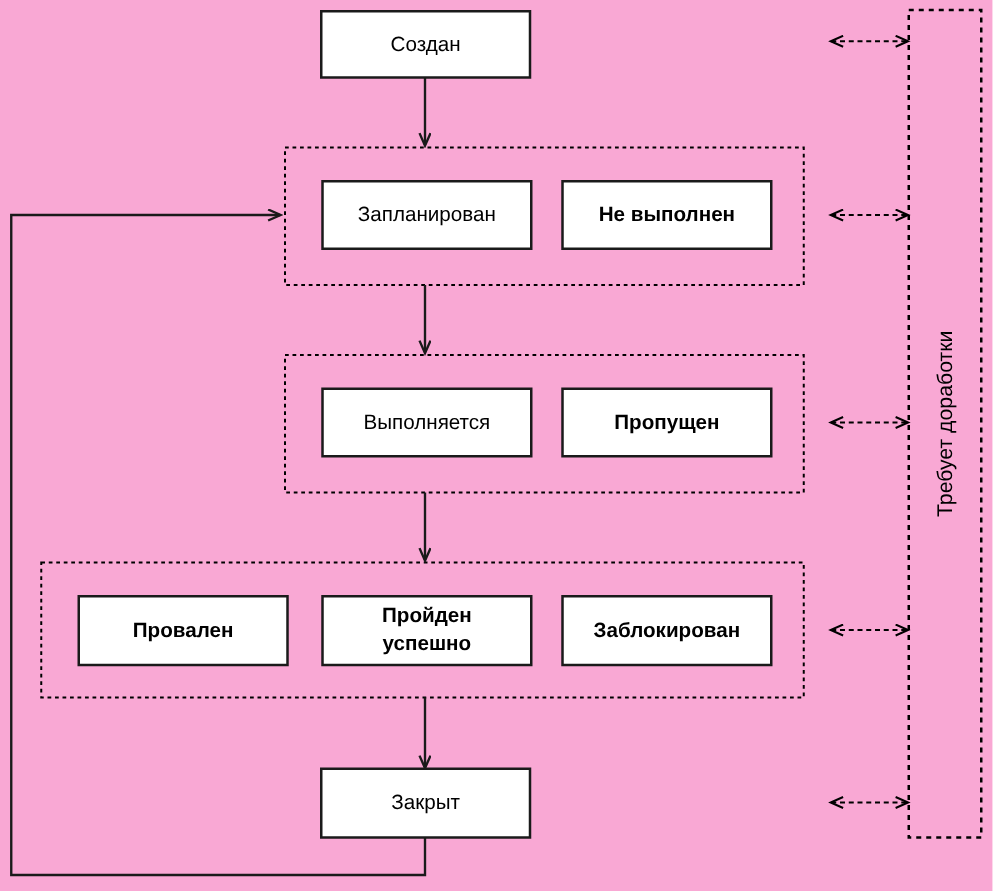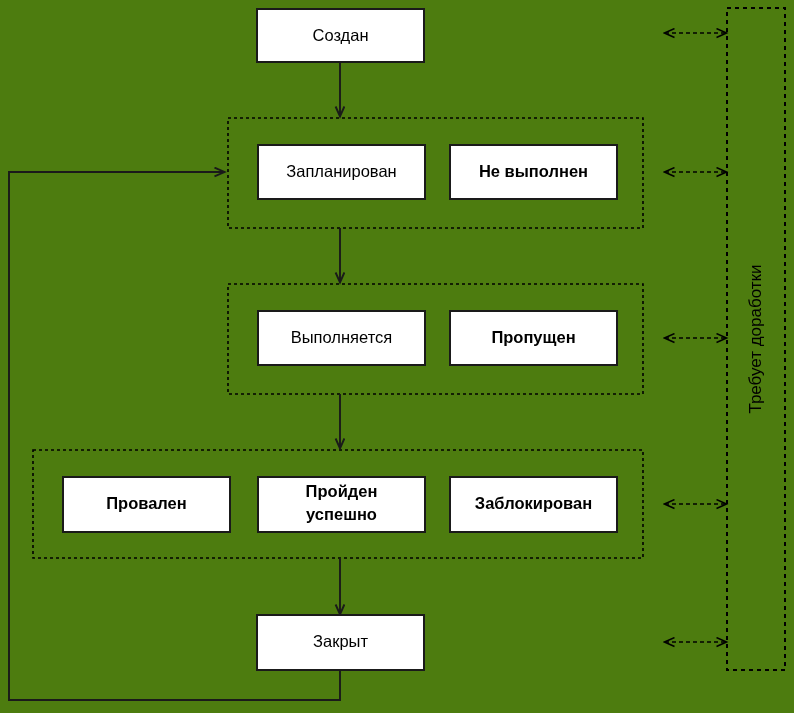--- a/index.html
+++ b/index.html
@@ -4,21 +4,21 @@
 <style>
   html, body {
     margin: 0;
     padding: 0;
     background: #ffffff;
   }
   #diagram-root {
     position: relative;
     width: 794px;
     height: 713px;
-    background: #4d7c0f;
+    background: #f9a8d4;
     font-family: "Liberation Sans", "DejaVu Sans", sans-serif;
     overflow: hidden;
   }
   svg#flow {
     display: block;
     width: 794px;
     height: 713px;
   }
   .state-box {
     fill: #ffffff;

